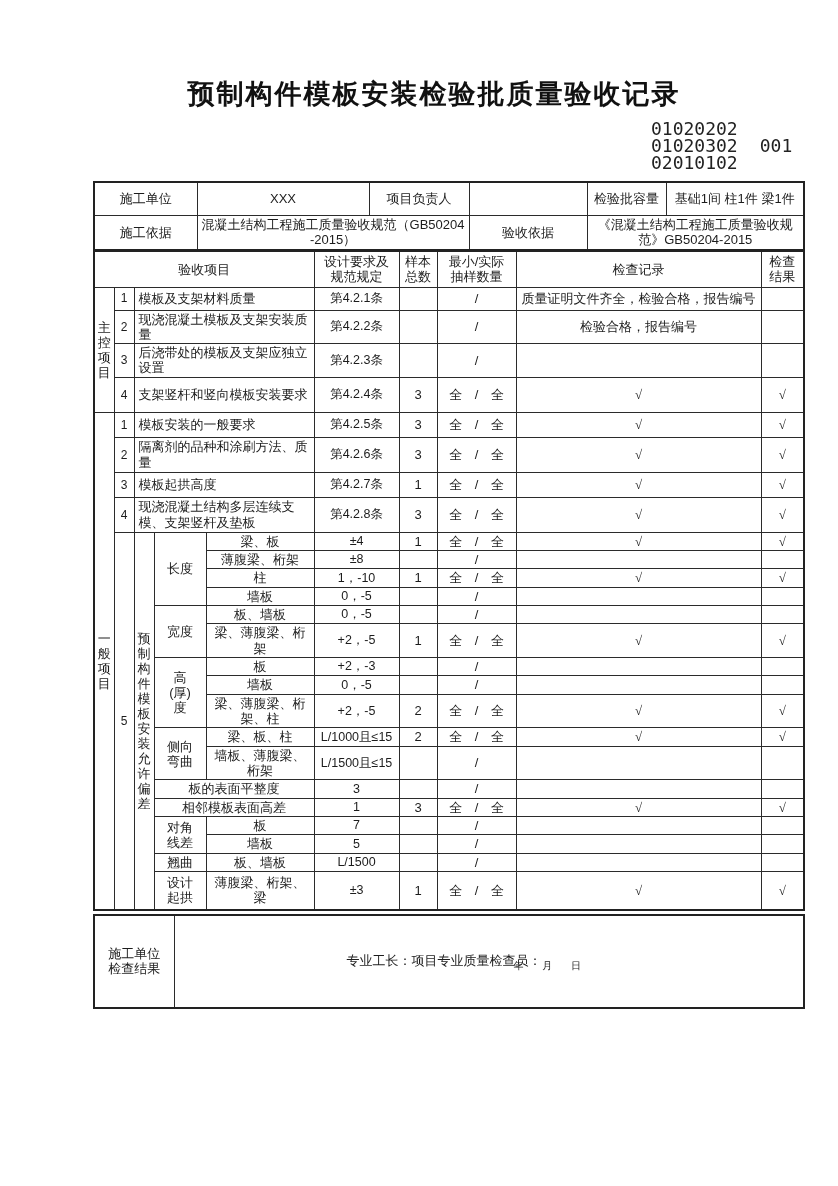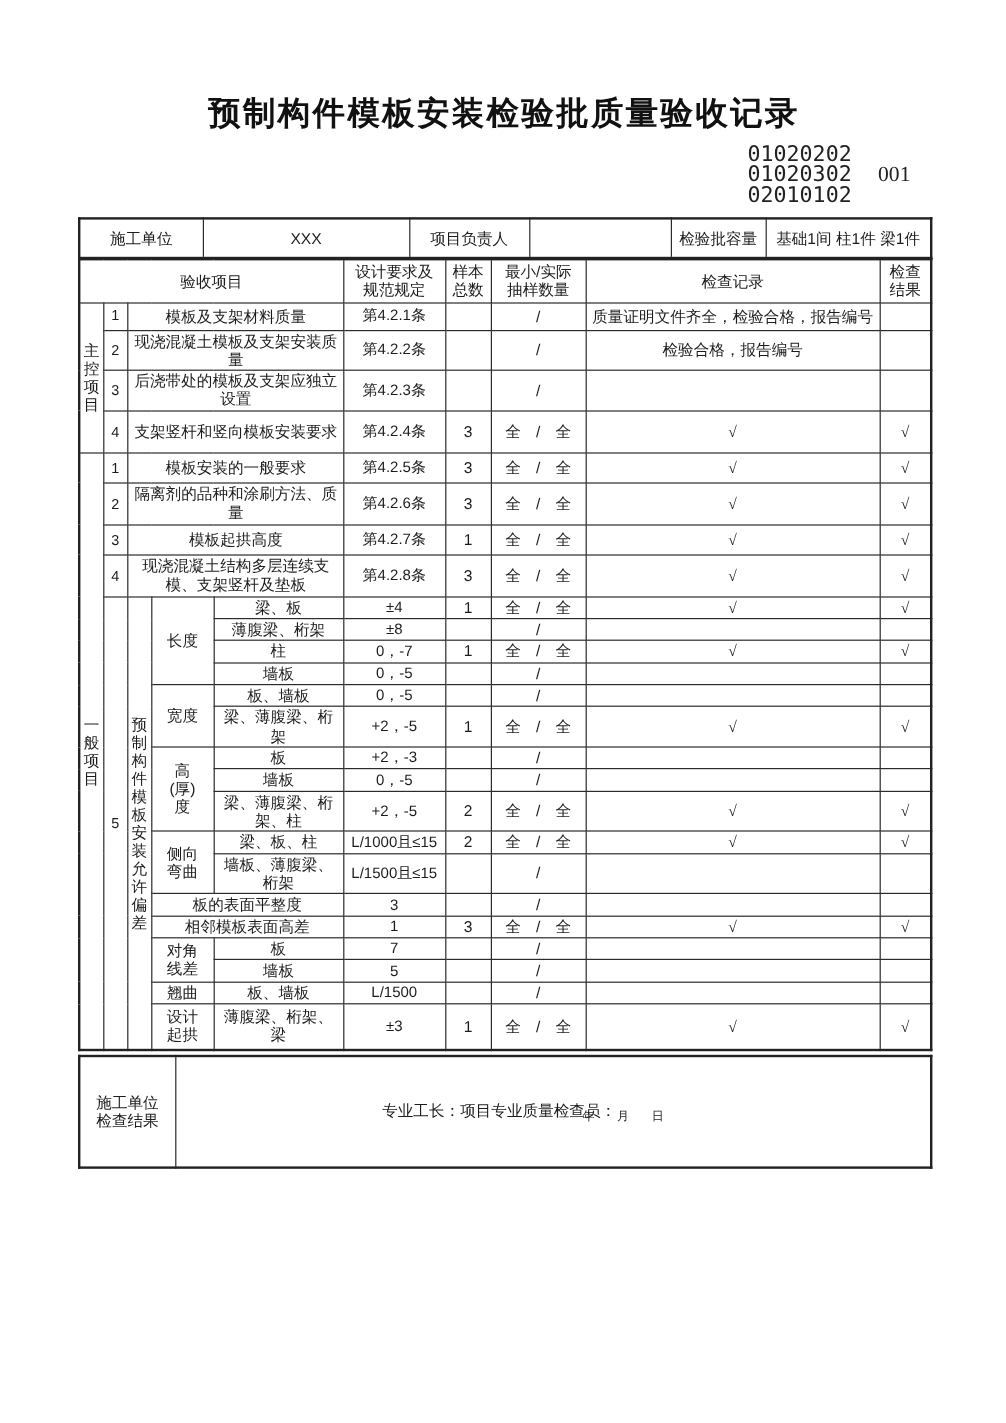--- a/index.html
+++ b/index.html
@@ -1,45 +1,45 @@
 <!DOCTYPE html>
 <html><head>
 <meta charset="utf-8">
 <style>
   html,body{margin:0;padding:0;background:#ffffff;}
   .page{
     width:838px;height:1186px;background:#fff;color:#1c1c1c;
     font-family:"Liberation Sans","DejaVu Sans",sans-serif;
     position:relative;overflow:hidden;
   }
-  .content{padding:0 63px 0 65px;}
+  .content{padding:0 63px 0 93px;}
   .title{
     text-align:center;font-size:27px;font-weight:bold;letter-spacing:2px;
     margin:0;padding-top:76px;color:#111;
   }
   .codes{
     margin:8px 0 10px 558px;
     font-family:"DejaVu Sans Mono","Liberation Mono",monospace;
     font-size:18px;line-height:17px;color:#222;
   }
   .codes .row{display:flex;}
-  .codes .extra{margin-left:22px;font-family:Liberation Serif, serif;}
+  .codes .extra{margin-left:22px;}
   table{border-collapse:collapse;table-layout:fixed;width:710px;}
   td{
     border:1px solid #2b2b2b;font-size:13px;line-height:1.18;
     padding:1px 3px;text-align:center;vertical-align:middle;
     white-space:pre-line;word-break:break-all;overflow:hidden;color:#1c1c1c;
   }
   .t-info, .t-main, .t-foot{border:2px solid #222;}
   .t-main{margin-top:-1px;}
   .t-foot{margin-top:3px;}
   .lab{font-size:13px;}
   .vlabel{font-size:13px;line-height:15px;padding:0;}
   .num{font-size:12px;padding:0;}
-  .name-l{text-align:center;padding-left:4px;}
+  .name-l{text-align:left;padding-left:4px;}
   .cat{font-size:13px;}
   .minc{word-spacing:9px;}
   .chk{font-family:"Liberation Serif",serif;font-style:italic;font-size:13px;}
   .spec{font-size:12.5px;margin-left:31px;}
   
   .i33{height:33px}.i35{height:35px}
   .mh36{height:36px}
   .r23{height:23px}.r31{height:31px}.r32{height:32px}.r35{height:35px}
   .g25{height:25px}.g35{height:35px}
   .s18{height:18px}.s17{height:17px}.s32{height:32px}.s38{height:38px}
@@ -79,20 +79,26 @@
           <col style="width:138px">
         </colgroup>
       <tbody>
       <tr class="i33">
         <td class="lab">施工单位</td>
         <td>XXX</td>
         <td class="lab">项目负责人</td>
         <td></td>
         <td class="lab">检验批容量</td>
         <td>基础1间 柱1件 梁1件</td>
+      </tr>
+      <tr class="i35">
+        <td class="lab">施工依据</td>
+        <td colspan="2">混凝土结构工程施工质量验收规范（GB50204-2015）</td>
+        <td class="lab">验收依据</td>
+        <td colspan="2">《混凝土结构工程施工质量验收规范》GB50204-2015</td>
       </tr>
     </tbody>
       </table>
 
     <table class="t-main">
       <colgroup>
         <col style="width:20px">
           <col style="width:20px">
           <col style="width:20px">
           <col style="width:52px">
@@ -224,21 +230,21 @@
       <tr class="s18">
         <td>薄腹梁、桁架</td>
         <td class="spec">±8</td>
         <td></td>
         <td class="minc">/</td>
         <td></td>
         <td></td>
       </tr>
       <tr class="s18">
         <td>柱</td>
-        <td class="spec">0，-7</td>
+        <td class="spec">1，-10</td>
         <td>1</td>
         <td class="minc">全 / 全</td>
         <td class="chk">√</td>
         <td class="chk">√</td>
       </tr>
       <tr class="s18">
         <td>墙板</td>
         <td class="spec">0，-5</td>
         <td></td>
         <td class="minc">/</td>

